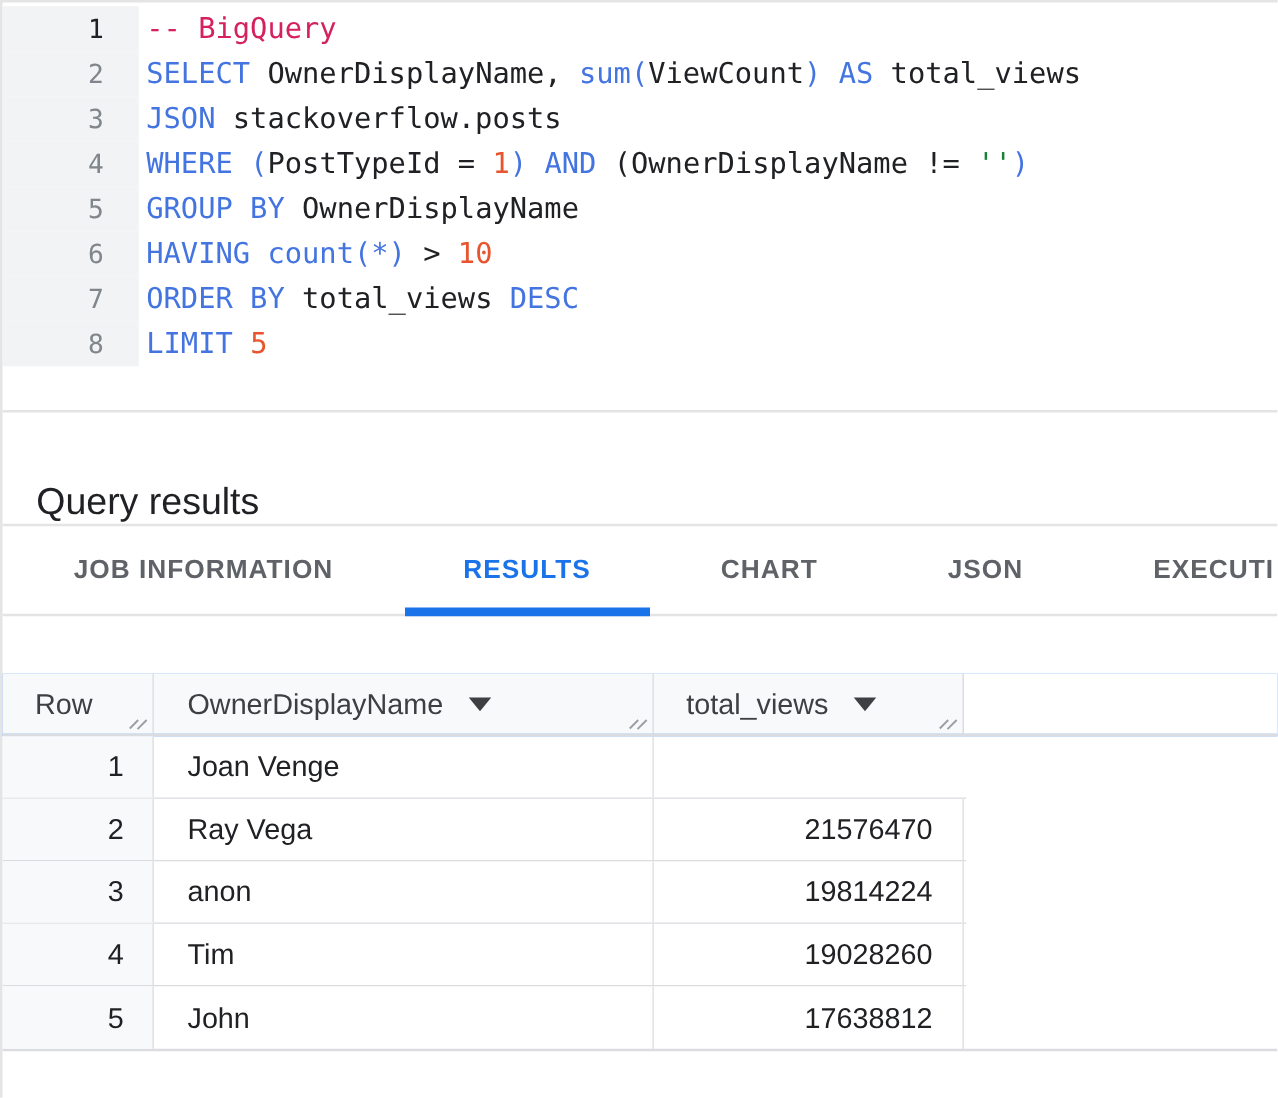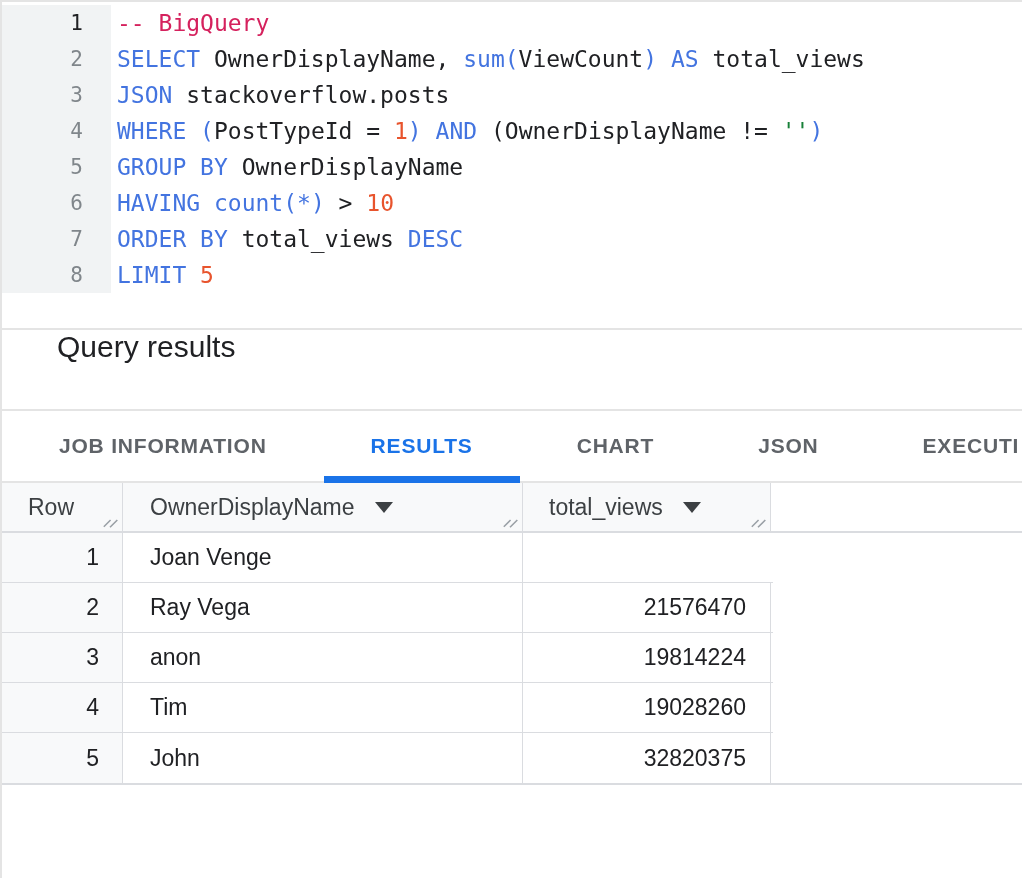--- a/index.html
+++ b/index.html
@@ -21,35 +21,35 @@
   .code-text { padding-left:6px; color:var(--code-text); }
   .tok-kw      { color:var(--keyword); }
   .tok-comment { color:var(--comment); }
   .tok-num     { color:var(--number); }
   .tok-str     { color:var(--string); }
   .tok-plain   { color:var(--code-text); }
 
   .divider { height:2px; background:var(--border); }
 
   
-  .results-header { height:81px; border-bottom:2px solid var(--border); display:flex; align-items:flex-start; padding-left:55px; }
+  .results-header { height:91px; border-bottom:2px solid var(--border); display:flex; align-items:flex-end; padding-left:27px; }
   .results-title { font-size:30px; font-weight:400; color:var(--title-text); }
 
   
   .tabbar { display:flex; height:72px; border-bottom:2px solid var(--border); padding-left:10px;gap:10px; }
   .tab {
     position:relative; display:flex; align-items:center; padding:0 47px;
     font-size:21px; font-weight:700; letter-spacing:0.8px; color:var(--tab-inactive);
     cursor:pointer; white-space:nowrap;
   }
   .tab.active { color:var(--accent); }
   .tab-underline { position:absolute; left:0; right:0; bottom:-2px; height:7px; background:var(--accent); }
 
   
-  .thead { display:flex; height:50px; border-bottom:2px solid var(--table-border); background:#3b82f6; }
+  .thead { display:flex; height:50px; border-bottom:2px solid var(--table-border); background:#3b82f6;margin-top:46px; }
   .th {
     position:relative; background:var(--header-bg); color:var(--header-text);
     font-size:23px; display:flex; align-items:center;
   }
   .th-row   { width:121px; flex:0 0 121px; border-right:1px solid var(--table-border); padding-left:26px; }
   .th-owner { width:400px; flex:0 0 400px; border-right:1px solid var(--table-border); padding-left:27px; }
   .th-views { width:248px; flex:0 0 248px; border-right:1px solid var(--table-border); padding-left:26px; }
   .th-filler { flex:1; background:#fff; }
   .menu-arrow {
     width:0; height:0; margin-left:20px; cursor:pointer;
@@ -156,19 +156,19 @@
           <div class="td td-views">19814224</div>
         </div>
         <div class="trow">
           <div class="td td-num">4</div>
           <div class="td td-owner">Tim</div>
           <div class="td td-views">19028260</div>
         </div>
         <div class="trow">
           <div class="td td-num">5</div>
           <div class="td td-owner">John</div>
-          <div class="td td-views">32820375</div>
+          <div class="td td-views">17638812</div>
         </div>
       </div>
     <div class="table-bottom"></div>
   </div>
 
 </div>
 
 </body></html>

